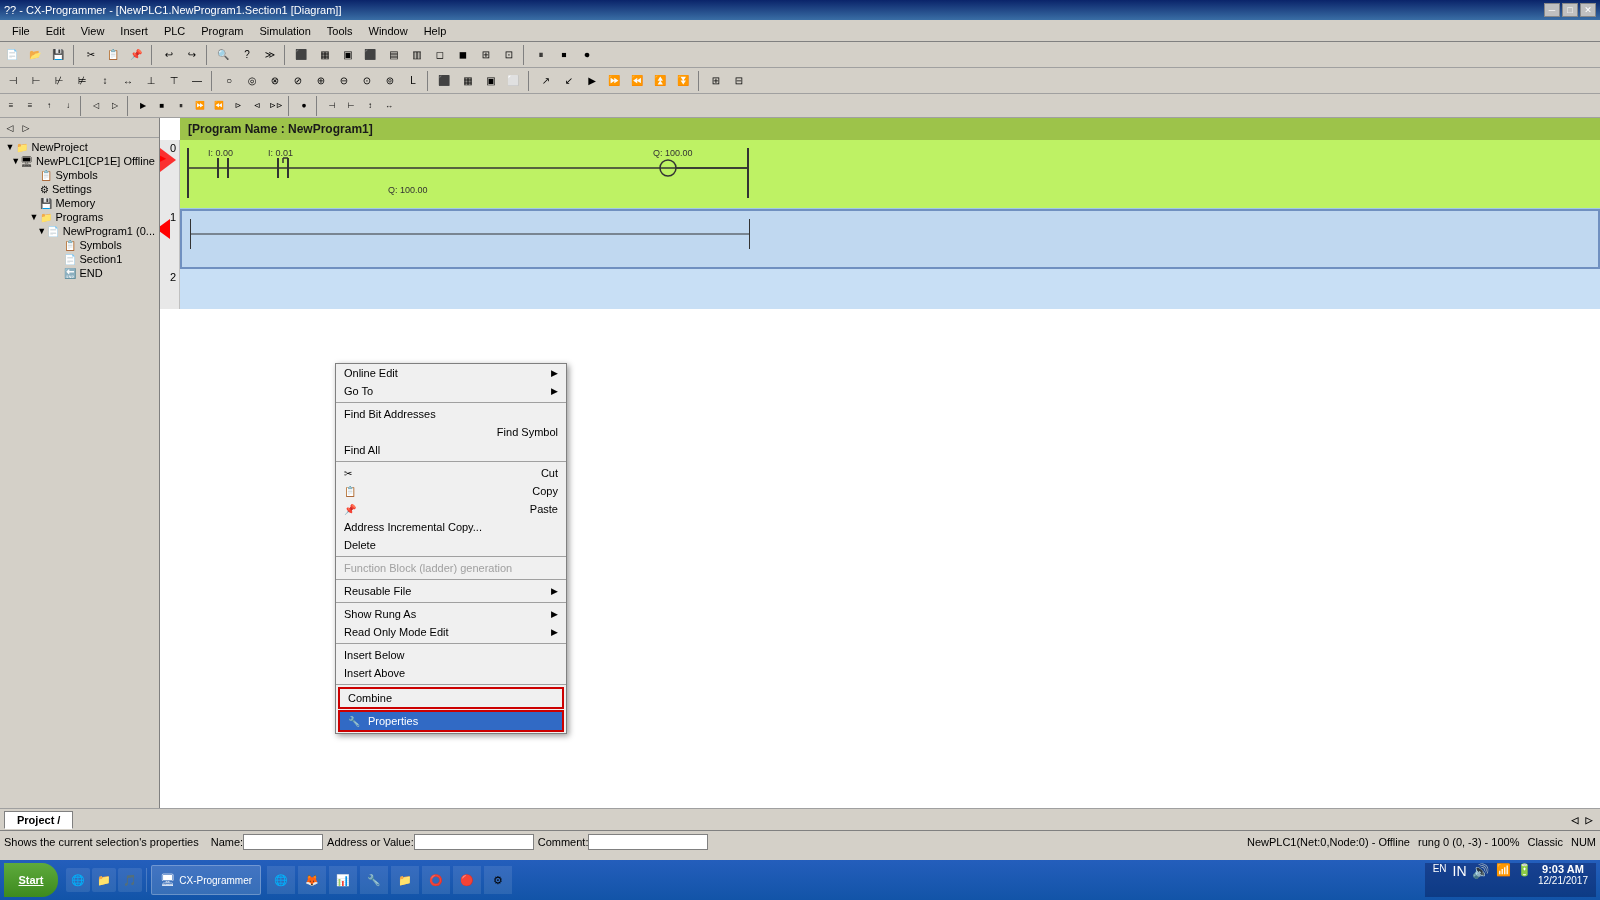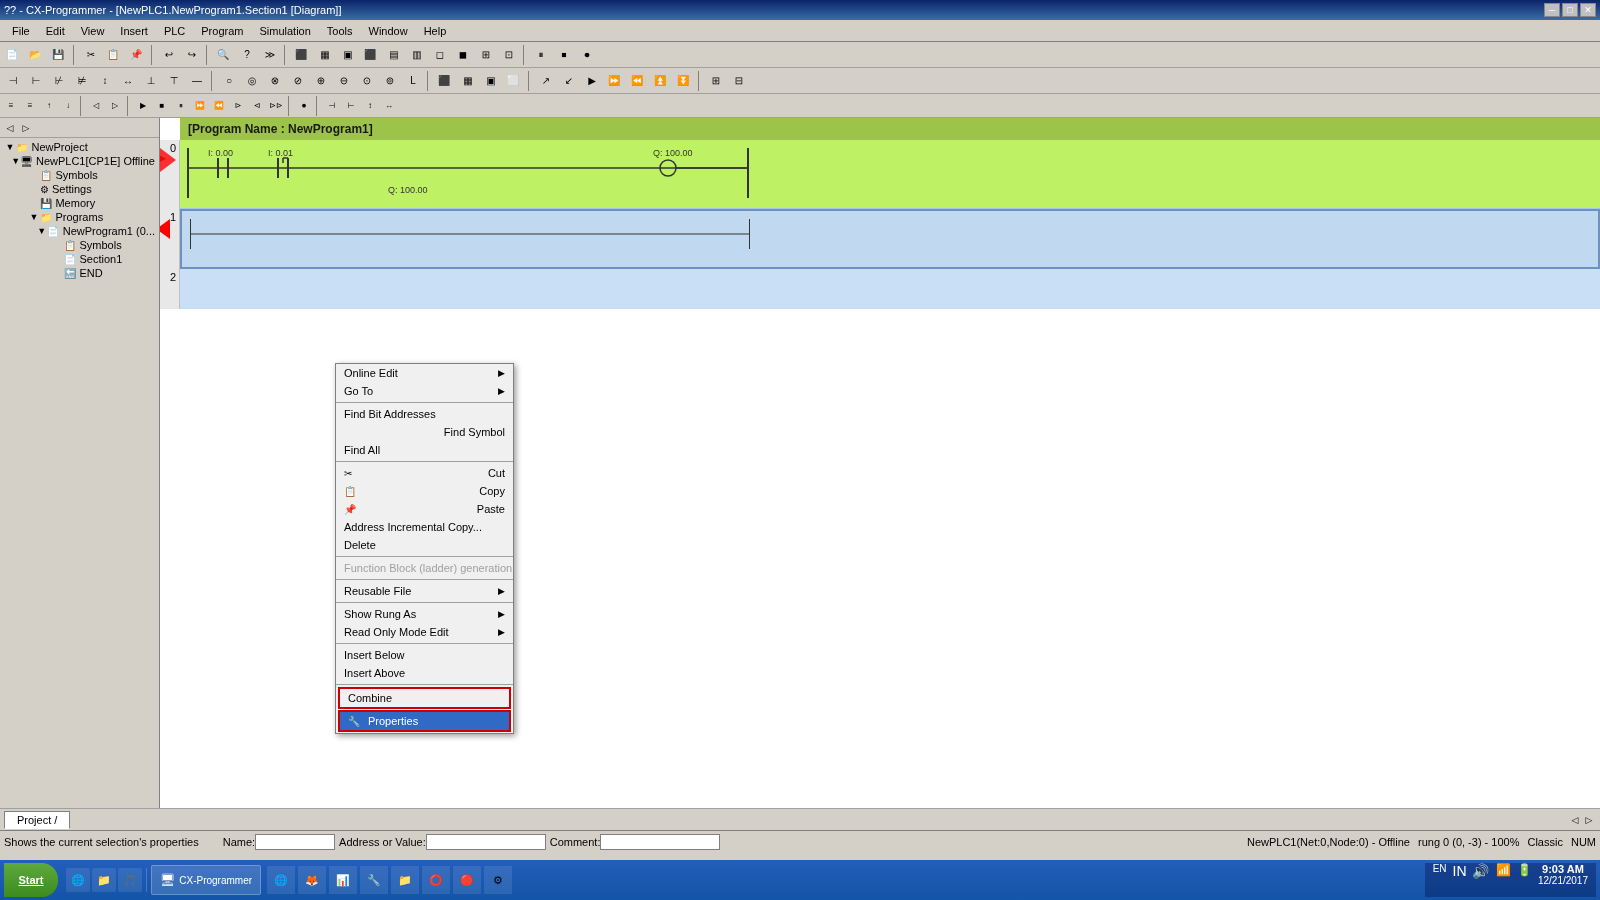--- a/index.html
+++ b/index.html
@@ -77,21 +77,21 @@
 
     
     #status-bar {
       height: 22px; background: #d4d0c8; border-top: 1px solid #808080;
       display: flex; align-items: center; padding: 0 4px; font-size: 11px;
     }
 
     
     #bottom-panel {
       height: 28px; background: #d4d0c8; display: flex; align-items: center;
-      border-top: 1px solid #a0a0a0; padding: 0 4px;
+      border-top: 1px solid #a0a0a0; padding: 0 4px; font-weight: bold;
     }
     .bottom-tab { padding: 2px 12px; background: #d4d0c8; border: 1px solid #808080; cursor: pointer; font-size: 11px; margin-right: 2px; }
     .bottom-tab.active { background: white; border-bottom: 1px solid white; }
 
     
     #taskbar {
       position: absolute; bottom: 0; left: 0; right: 0; height: 40px;
       background: linear-gradient(to bottom, #1a5fb4 0%, #1254a8 50%, #0f4a9c 100%);
       display: flex; align-items: center; padding: 0 4px;
     }
@@ -348,21 +348,21 @@
         </svg>
       </div>
     </div>
 
     <div style="display:flex; position:relative;">
       <div style="width:20px; background:#e8e8e8; font-size:11px; padding-right:3px; padding-top:2px; text-align:right; border-right:1px solid #c0c0c0; min-height:40px;">2</div>
       <div style="flex:1; background:#c8dff5; padding:8px; min-height:40px;">
       </div>
     </div>
 
-    <div id="context-menu" style="position:absolute; left:175px; top:245px; width:179px; background:#f0f0f0; border:1px solid #808080; box-shadow: 2px 2px 6px rgba(0,0,0,0.4); z-index:1000; font-size:11px;">
+    <div id="context-menu" style="position:absolute; left:175px; top:245px; width:232px; background:#f0f0f0; border:1px solid #808080; box-shadow: 2px 2px 6px rgba(0,0,0,0.4); z-index:1000; font-size:11px;">
 
       <div class="ctx-item" style="display:flex;justify-content:space-between;padding:3px 8px;">
         <span>Online Edit</span>
         <span style="font-size:9px;">▶</span>
       </div>
       <div class="ctx-item" style="display:flex;justify-content:space-between;padding:3px 8px;">
         <span>Go To</span>
         <span style="font-size:9px;">▶</span>
       </div>
       <div style="height:1px;background:#a0a0a0;margin:2px 0;"></div>
@@ -435,21 +435,21 @@
 </div>
 
 <div id="bottom-panel" style="height:22px;background:#d4d0c8;display:flex;align-items:center;border-top:1px solid #a0a0a0;padding:0 4px;">
   <div class="bottom-tab active">Project /</div>
   <div style="flex:1;"></div>
   <div class="tb-btn" style="width:14px;height:14px;font-size:9px;">◁</div>
   <div class="tb-btn" style="width:14px;height:14px;font-size:9px;">▷</div>
 </div>
 
 <div id="status-bar" style="height:22px;background:#d4d0c8;border-top:1px solid #808080;display:flex;align-items:center;padding:0 4px;font-size:11px;">
-  <span style="flex:0 0 auto;margin-right:20px;">Shows the current selection's properties</span>
+  <span style="flex:0 0 auto;margin-right:8px;">Shows the current selection's properties</span>
   <span style="margin-left:4px;">Name:</span>
   <input type="text" style="width: 80px; height: 16px; font-size: 11px; border: 1px solid rgb(128, 128, 128);">
   <span style="margin-left:4px;">Address or Value:</span>
   <input type="text" style="width: 120px; height: 16px; font-size: 11px; border: 1px solid rgb(128, 128, 128);">
   <span style="margin-left:4px;">Comment:</span>
   <input type="text" style="width: 120px; height: 16px; font-size: 11px; border: 1px solid rgb(128, 128, 128);">
   <div style="flex:1;"></div>
   <span style="margin-right:8px;font-size:11px;">NewPLC1(Net:0,Node:0) - Offline</span>
   <span style="margin-right:8px;font-size:11px;">rung 0 (0, -3)  - 100%</span>
   <span style="margin-right:8px;font-size:11px;">Classic</span>

